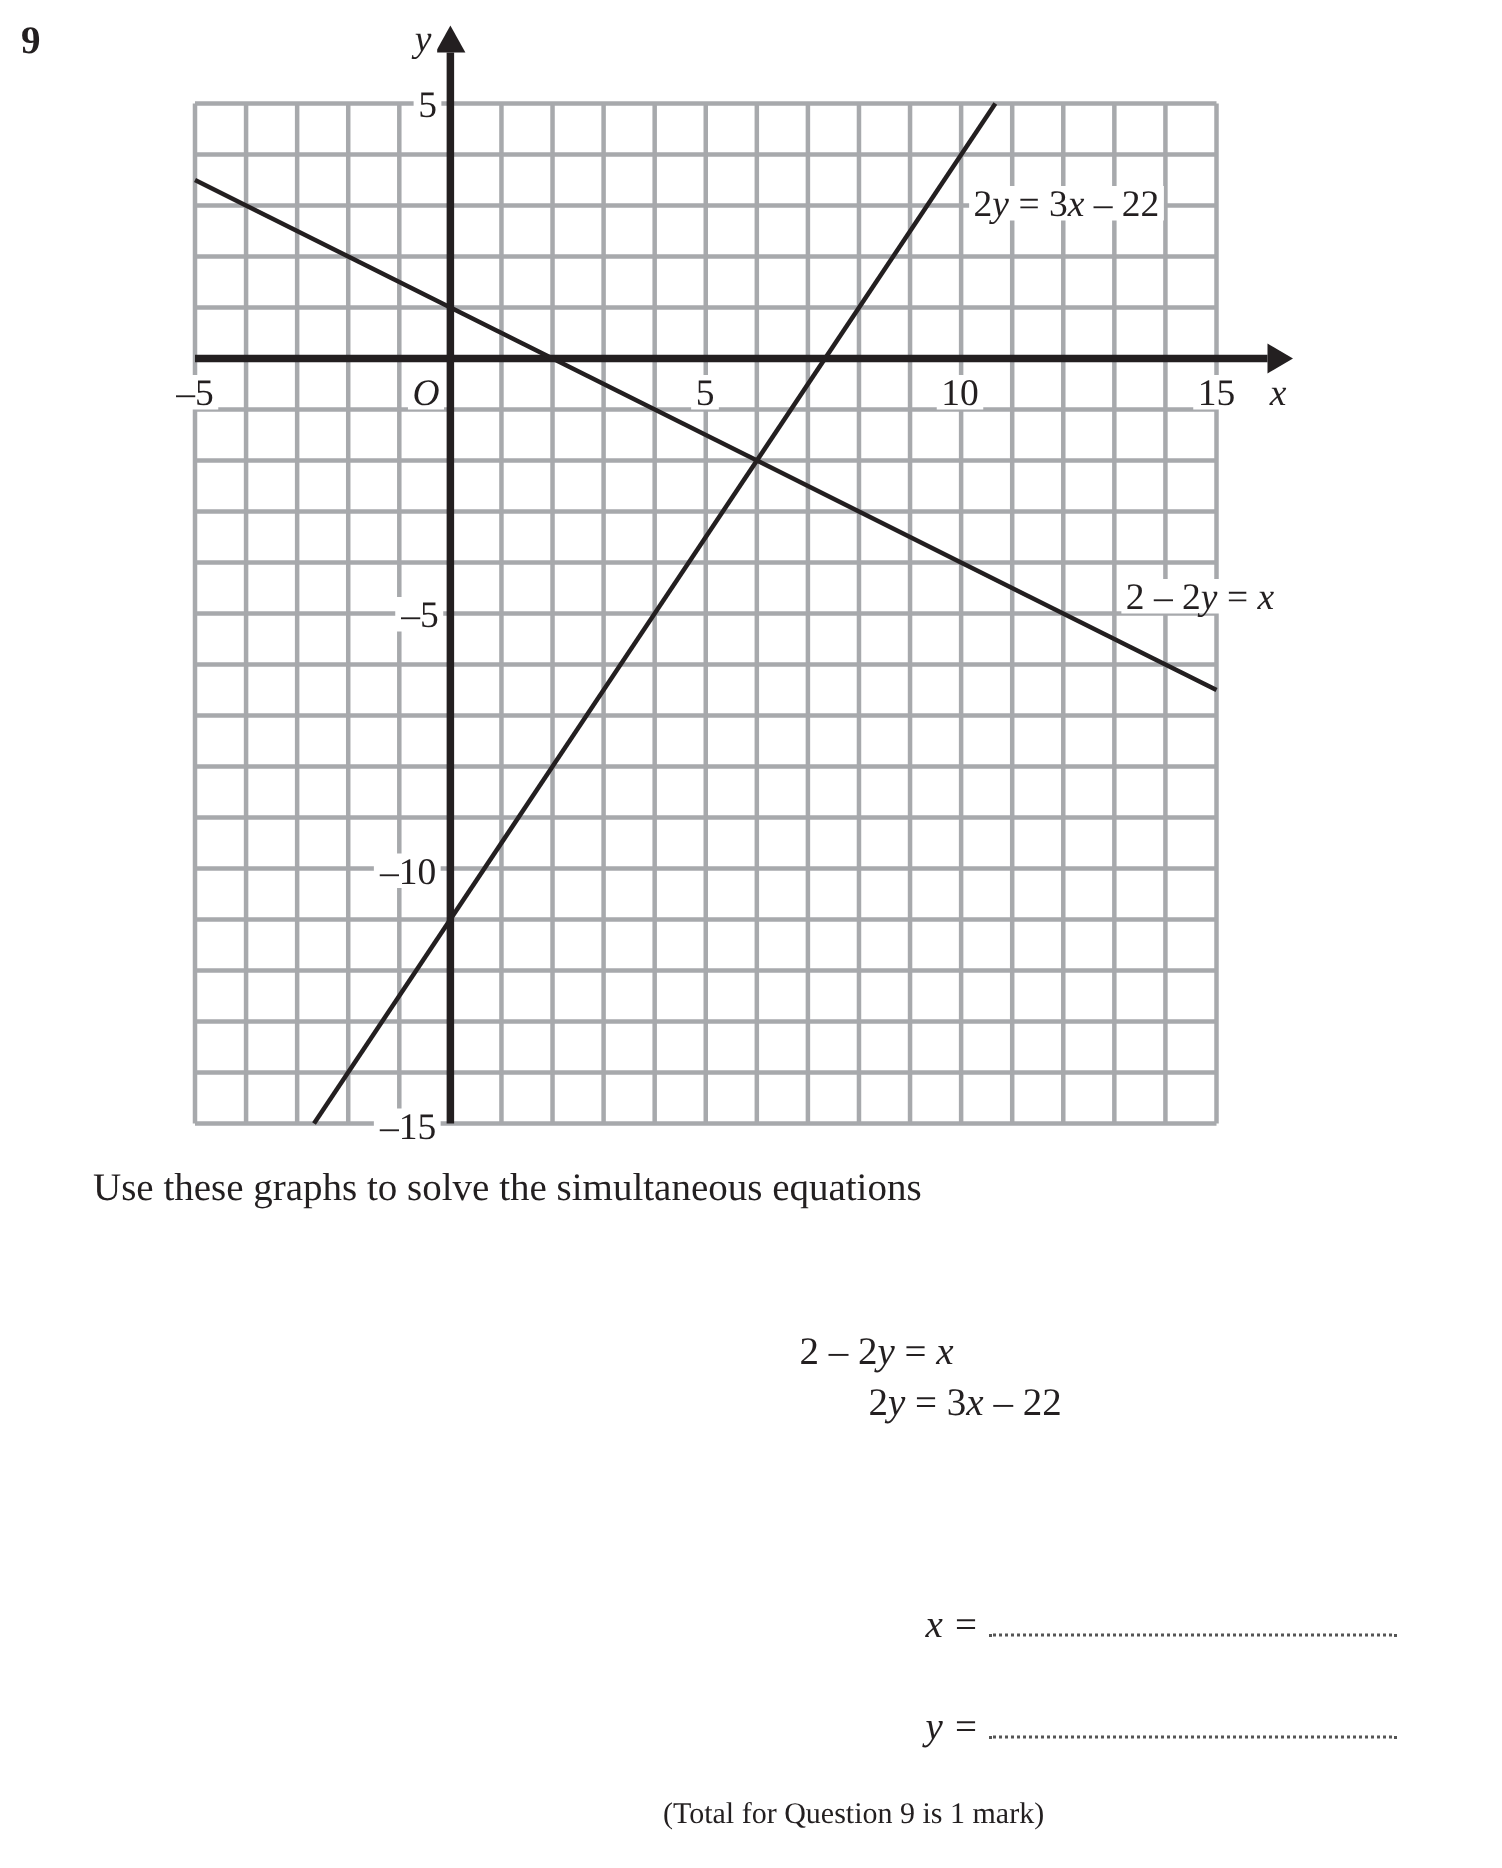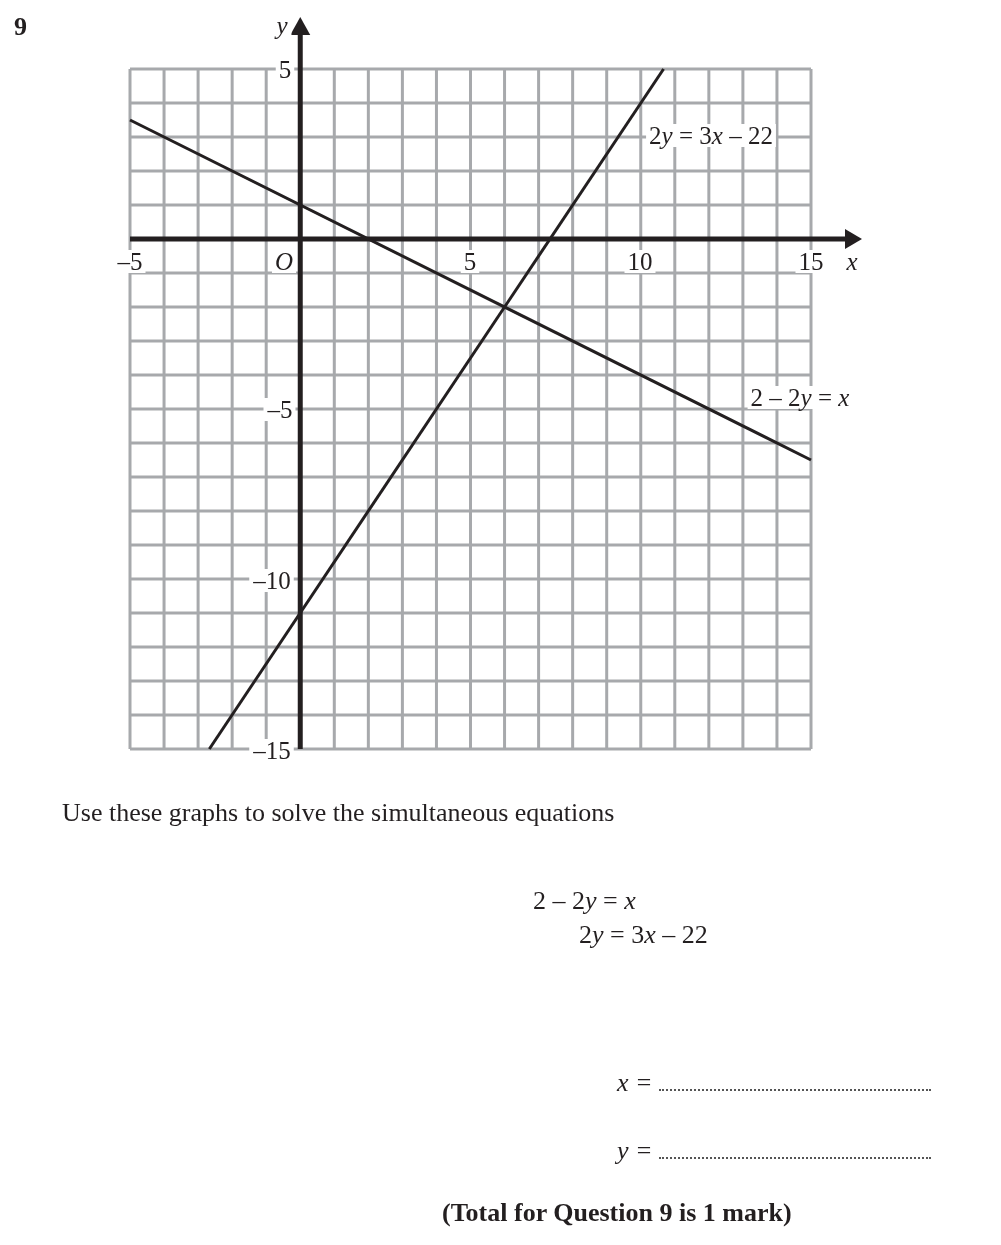--- a/index.html
+++ b/index.html
@@ -2,29 +2,29 @@
 <html><head>
 <meta charset="utf-8">
 <style>
   html, body { margin: 0; padding: 0; background: #ffffff; }
   body { width: 1001px; height: 1245px; position: relative; overflow: hidden;
          font-family: "Liberation Serif", "DejaVu Serif", serif; color: #231f20; }
   .qnum { position: absolute; left: 14px; top: 12px; font-weight: bold; font-size: 26px; }
   svg.graph { position: absolute; left: 0; top: 0; }
   .lbl { font-family: "Liberation Serif", "DejaVu Serif", serif; font-size: 25px; fill: #231f20; }
   .it { font-style: italic; }
-  .prompt { position: absolute; left: 62px; top: 798px; font-size: 26px; }
+  .prompt { position: absolute; left: 62px; top: 777px; font-size: 26px; }
   .eq { position: absolute; font-size: 26px; white-space: nowrap; }
   .eq1 { left: 533px; top: 886px; }
   .eq2 { left: 579px; top: 920px; }
   .ans { position: absolute; font-size: 26px; white-space: nowrap; }
   .ansx { left: 617px; top: 1068px; }
   .ansy { left: 617px; top: 1136px; }
   .dots { display: inline-block; width: 272px; border-bottom: 2px dotted #555; margin-left: 6px; vertical-align: baseline; height: 1px; }
-  .total { position: absolute; left: 442px; top: 1198px; font-size: 26px; font-weight: bold; }
+  .total { position: absolute; left: 442px; top: 1198px; font-size: 20px; font-weight: normal; }
   i { font-style: italic; }
 </style>
 </head>
 <body>
 
 <div class="qnum">9</div>
 
 <svg class="graph" width="1001" height="800" viewBox="0 0 1001 800" xmlns="http://www.w3.org/2000/svg">
   <g id="grid" stroke="#a7a9ac" stroke-width="3">
       <line x1="130" y1="69" x2="130" y2="749"></line>

